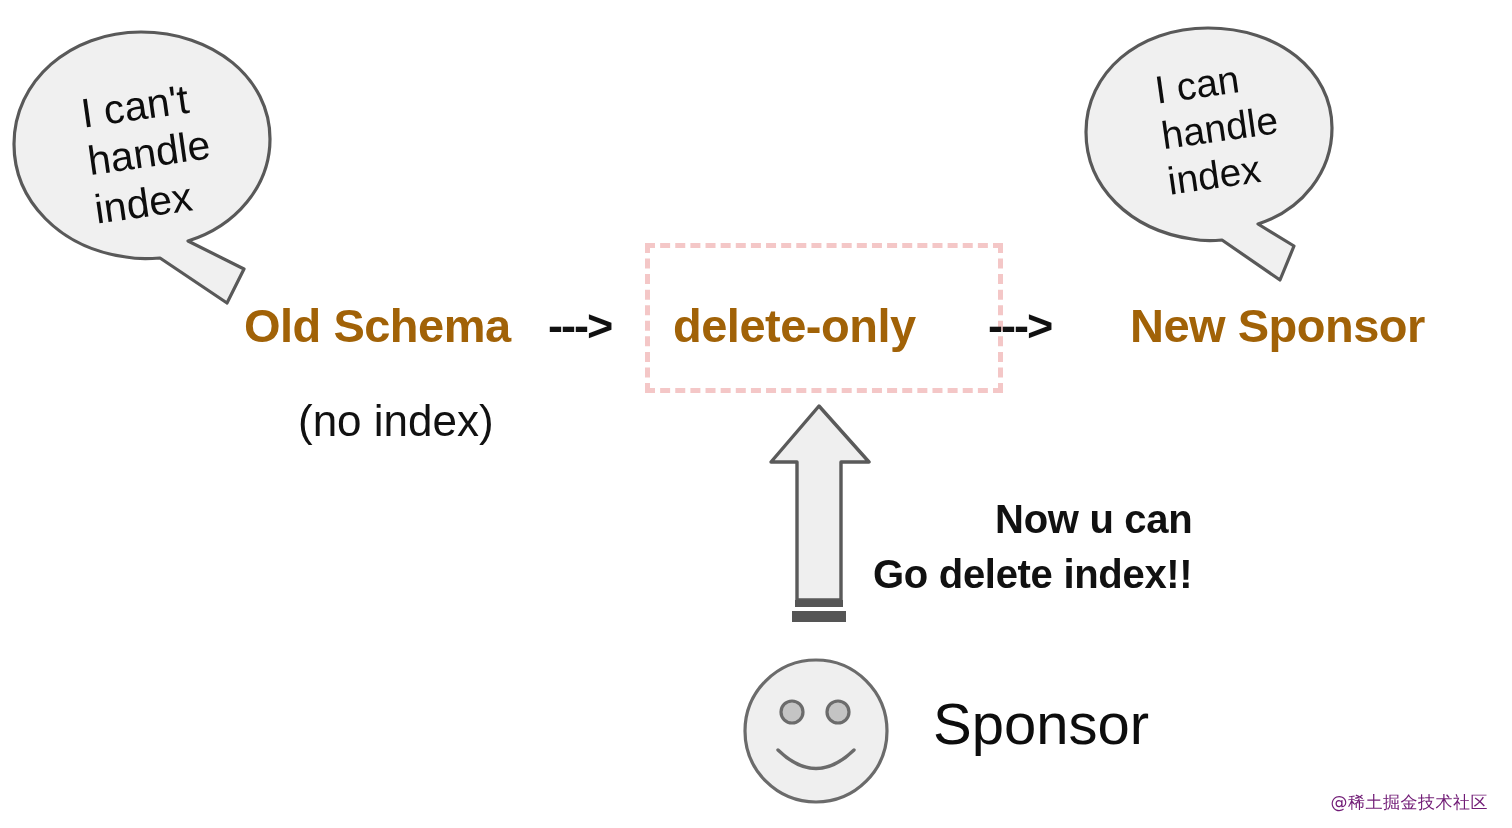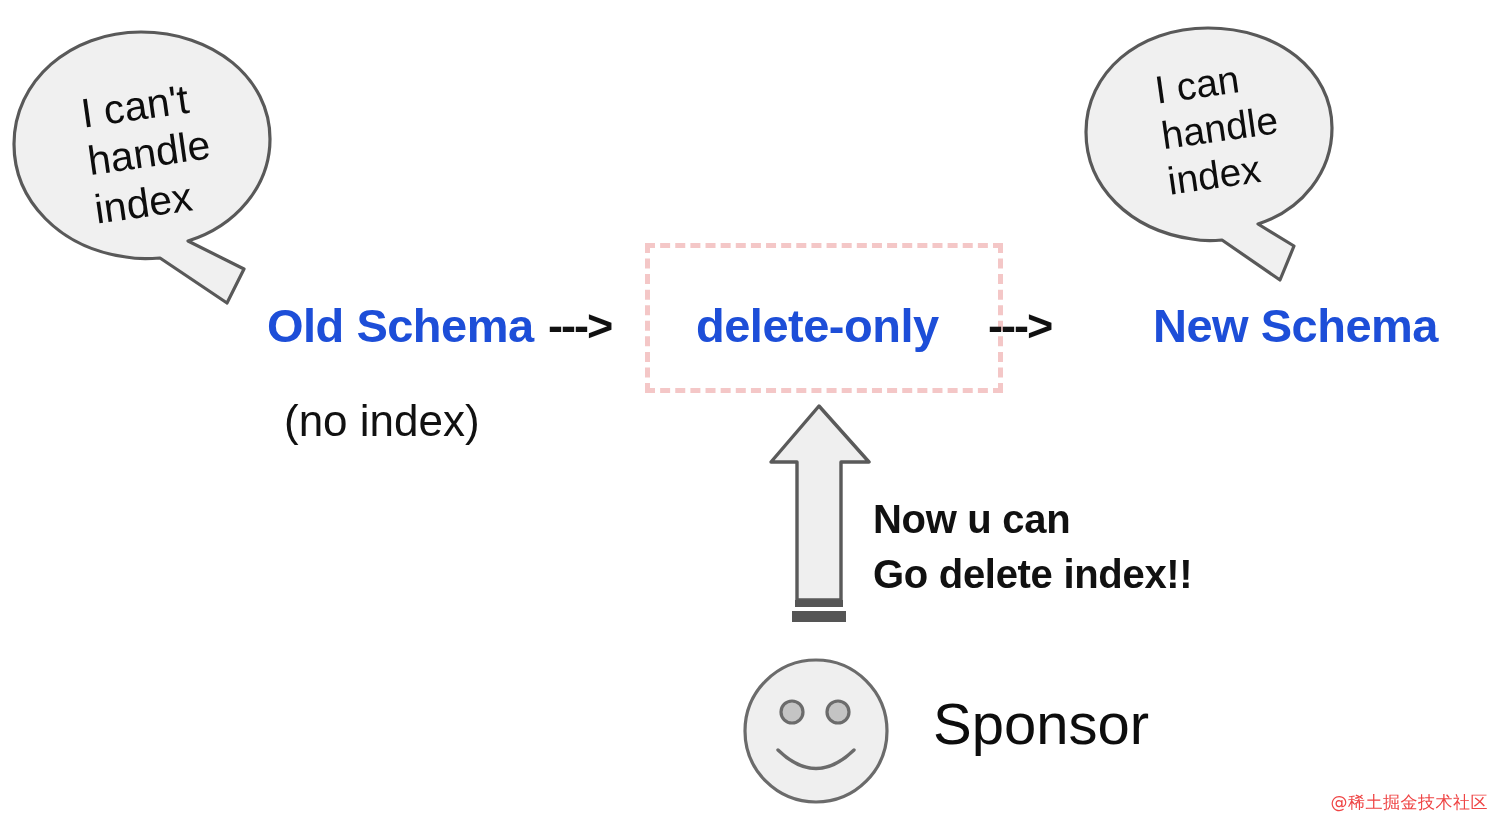--- a/index.html
+++ b/index.html
@@ -41,24 +41,23 @@
     left: 1152px;
     top: 68px;
     font-size: 39px;
     transform: rotate(-8deg);
     transform-origin: left top;
   }
   .flow-label {
     font-family: "Liberation Sans", sans-serif;
     font-weight: 700;
     font-size: 47px;
-    color: #1d4ed8;
+    color: #a16207;
     letter-spacing: -0.5px;
     white-space: nowrap;
-    margin-left: 23px;
   }
   .flow-arrow {
     font-family: "Liberation Sans", sans-serif;
     font-weight: 700;
     font-size: 45px;
     color: #111111;
     white-space: nowrap;
     letter-spacing: -2px;
   }
 
@@ -82,21 +81,21 @@
 
   
   .sub-label {
     position: absolute;
     font-family: "Liberation Sans", sans-serif;
     font-weight: 400;
     font-size: 44px;
     color: #111111;
     white-space: nowrap;
   }
-  #old-schema-sub { left: 284px; top: 396px; }
+  #old-schema-sub { left: 298px; top: 396px; }
   #new-schema-sub { left: 1152px; top: 396px; }
 
   
   #up-arrow-graphic {
     position: absolute;
     left: 765px;
     top: 400px;
   }
 
   
@@ -117,30 +116,31 @@
     position: absolute;
     left: 873px;
     top: 492px;
     font-family: "Liberation Sans", sans-serif;
     font-weight: 700;
     font-size: 40px;
     line-height: 1.37;
     color: #111111;
     white-space: pre-line;
     letter-spacing: -0.3px;
+    text-align: right;
   }
 
   
   #watermark {
     position: absolute;
     right: 24px;
     bottom: 14px;
     font-family: "DejaVu Sans", sans-serif;
     font-size: 17px;
-    color: #ef4444;
+    color: #701a75;
     white-space: nowrap;
     letter-spacing: 0.5px;
   }
 </style>
 </head>
 <body>
 
 <div id="canvas">
 
   <svg class="bubble-svg" style="left:8px; top:26px;" width="270" height="270" viewBox="0 0 270 270">
@@ -176,21 +176,21 @@
   <div id="delete-only-box"></div>
 
   <div class="flow-label" id="old-schema-label">Old Schema</div>
 
   <div class="flow-arrow" id="arrow-1">---&gt;</div>
 
   <div class="flow-label" id="delete-only-label">delete-only</div>
 
   <div class="flow-arrow" id="arrow-2">---&gt;</div>
 
-  <div class="flow-label" id="new-schema-label">New Schema</div>
+  <div class="flow-label" id="new-schema-label">New Sponsor</div>
 
   <div class="sub-label" id="old-schema-sub">(no index)</div>
 
 
   <svg id="up-arrow-graphic" width="110" height="230" viewBox="0 0 110 230">
     <polygon points="54,6 104,62 76,62 76,200 32,200 32,62 6,62" fill="#efefef" stroke="#5a5a5a" stroke-width="3.4" stroke-linejoin="round"></polygon>
     <rect x="30" y="200" width="48" height="7" fill="#555555"></rect>
     <rect x="27" y="211" width="54" height="11" fill="#555555"></rect>
   </svg>
 

